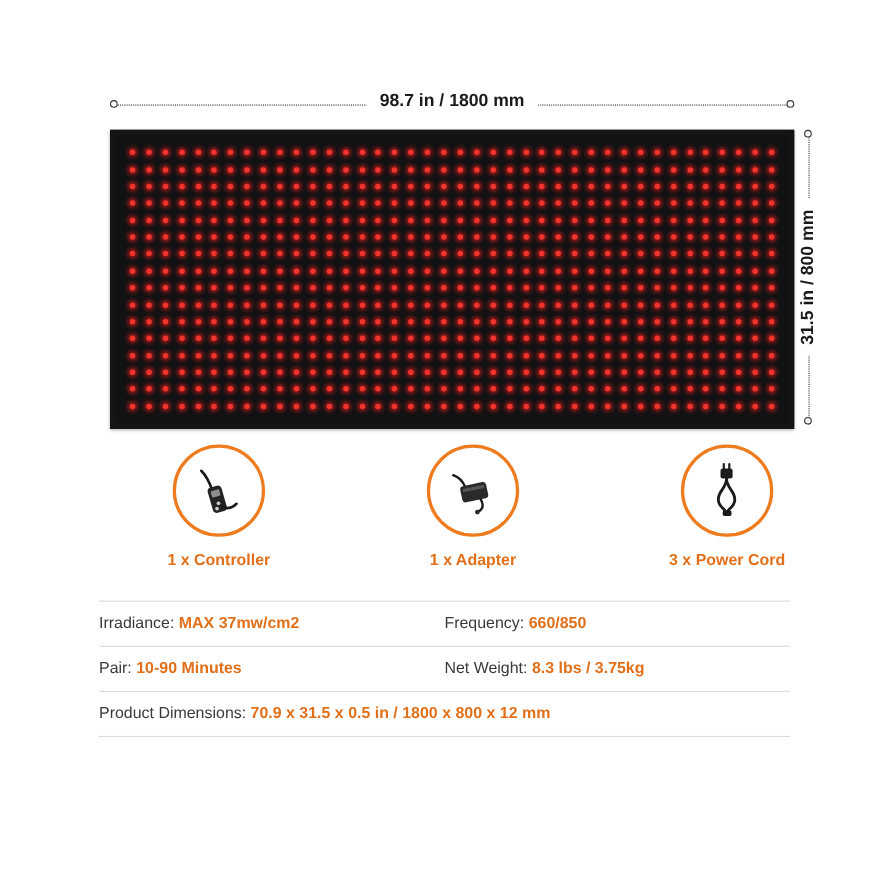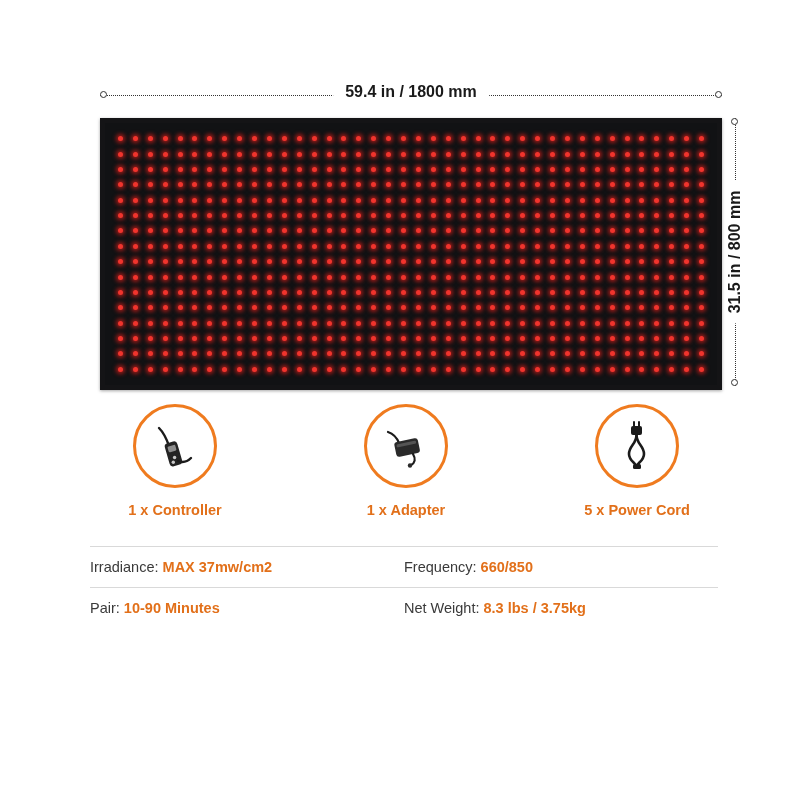--- a/index.html
+++ b/index.html
@@ -124,21 +124,21 @@
     width: 5px;
     height: 5px;
     border-radius: 50%;
     background: #f0342d;
     box-shadow: 0 0 4px 2px rgba(214, 30, 26, 0.75);
   }
 
   
   #accessories {
     position: absolute;
-    left: 100px;
+    left: 124px;
     top: 404px;
     width: 612px;
     height: 110px;
     display: flex;
     justify-content: space-between;
     align-items: flex-start;
   }
   .acc {
     width: 150px;
     display: flex;
@@ -186,21 +186,21 @@
   .k { color: #3a3a3a; }
   .v { color: #e2701a; font-weight: bold; }
 </style>
 </head>
 <body>
 
 <div id="top-dim">
   <div class="dline"></div>
   <div class="endcap left"></div>
   <div class="endcap right"></div>
-  <div class="dlabel">59.4 in / 1800 mm</div>
+  <div class="dlabel">98.7 in / 1800 mm</div>
 </div>
 
 <div id="right-dim">
   <div class="dline"></div>
   <div class="endcap top"></div>
   <div class="endcap bottom"></div>
   <div class="dlabel">31.5 in / 800 mm</div>
 </div>
 
 <div id="panel">
@@ -880,29 +880,32 @@
   <div class="acc">
     <div class="acc-circle">
       <svg width="52" height="52" viewBox="0 0 52 52">
         <rect x="20" y="6" width="11" height="9" rx="2" fill="#1b1b1b"></rect>
         <path d="M23 6 L23 2 M28 6 L28 2" stroke="#1b1b1b" stroke-width="2" stroke-linecap="round"></path>
         <path d="M25.5 15 C25.5 24, 18 26, 18 34 C18 41, 25 43, 25 46" stroke="#1b1b1b" stroke-width="2.6" fill="none" stroke-linecap="round"></path>
         <path d="M25.5 15 C25.5 24, 33 26, 33 34 C33 41, 26 43, 26 46" stroke="#1b1b1b" stroke-width="2.6" fill="none" stroke-linecap="round"></path>
         <rect x="22" y="44" width="8" height="5" rx="1.5" fill="#1b1b1b"></rect>
       </svg>
     </div>
-    <div class="acc-label">5 x Power Cord</div>
+    <div class="acc-label">3 x Power Cord</div>
   </div>
 
 </div>
 
 <table id="spec-table">
   <tbody>
       <tr>
         <td class="c1"><span class="k">Irradiance:</span> <span class="v">MAX 37mw/cm2</span></td>
         <td class="c2"><span class="k">Frequency:</span> <span class="v">660/850</span></td>
       </tr>
       <tr>
         <td class="c1"><span class="k">Pair:</span> <span class="v">10-90 Minutes</span></td>
         <td class="c2"><span class="k">Net Weight:</span> <span class="v">8.3 lbs / 3.75kg</span></td>
       </tr>
+      <tr class=" last">
+        <td class="full" colspan="2"><span class="k">Product Dimensions:</span> <span class="v">70.9 x 31.5 x 0.5 in / 1800 x 800 x 12 mm</span></td>
+      </tr>
     </tbody>
 </table>
 
 </body></html>

